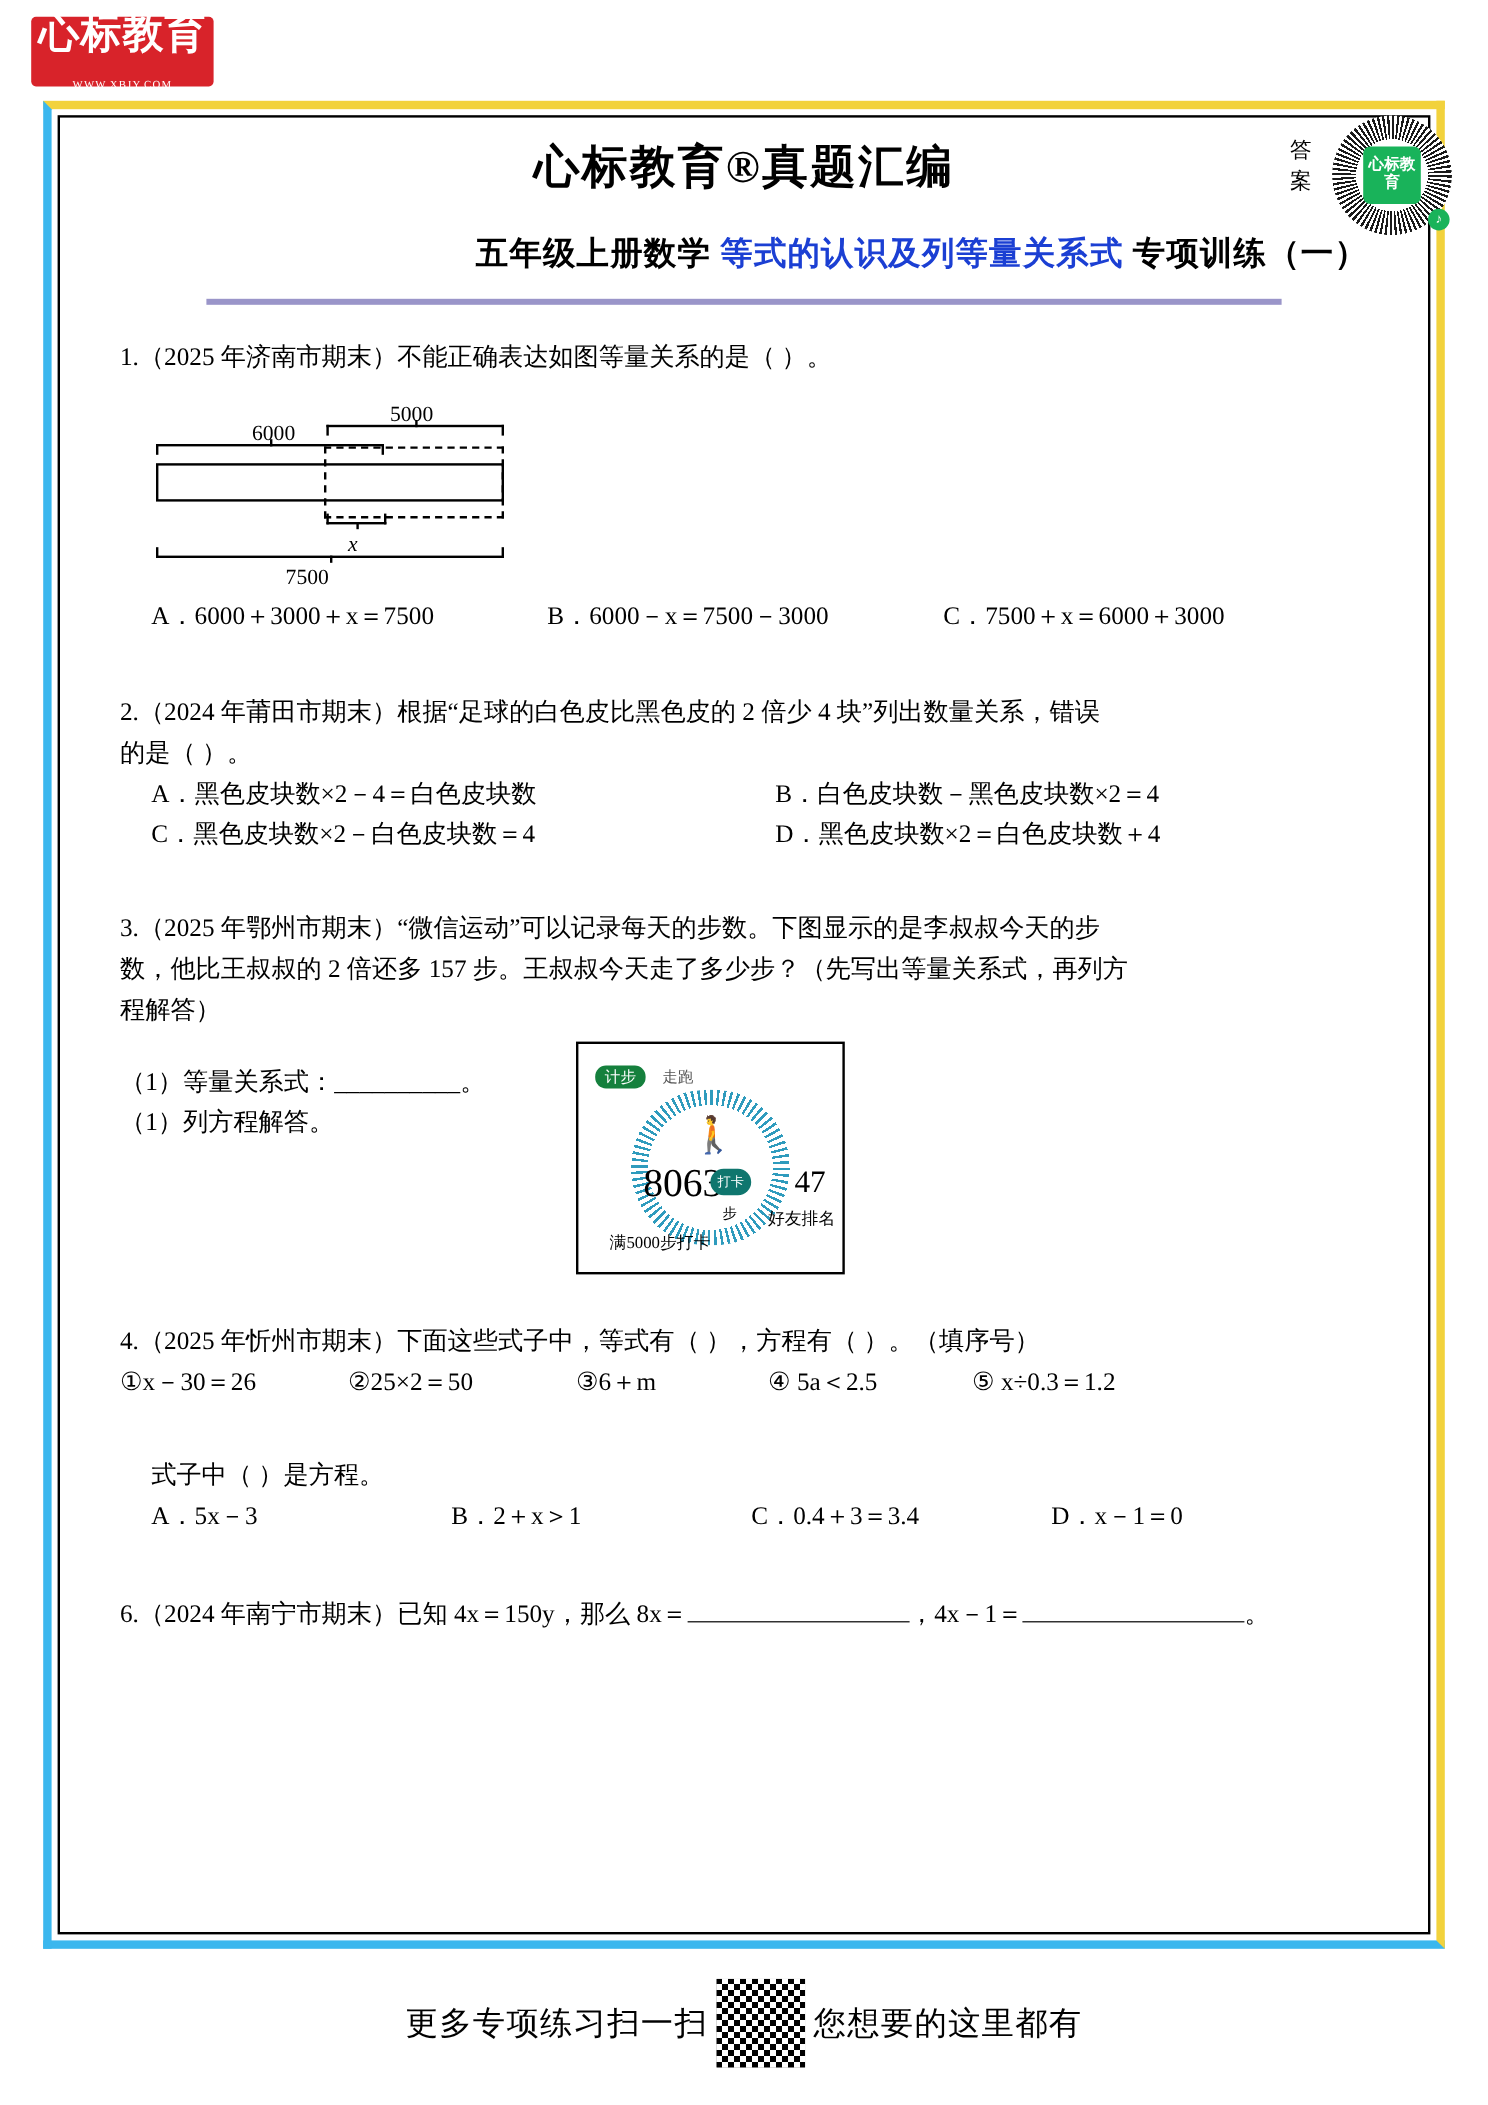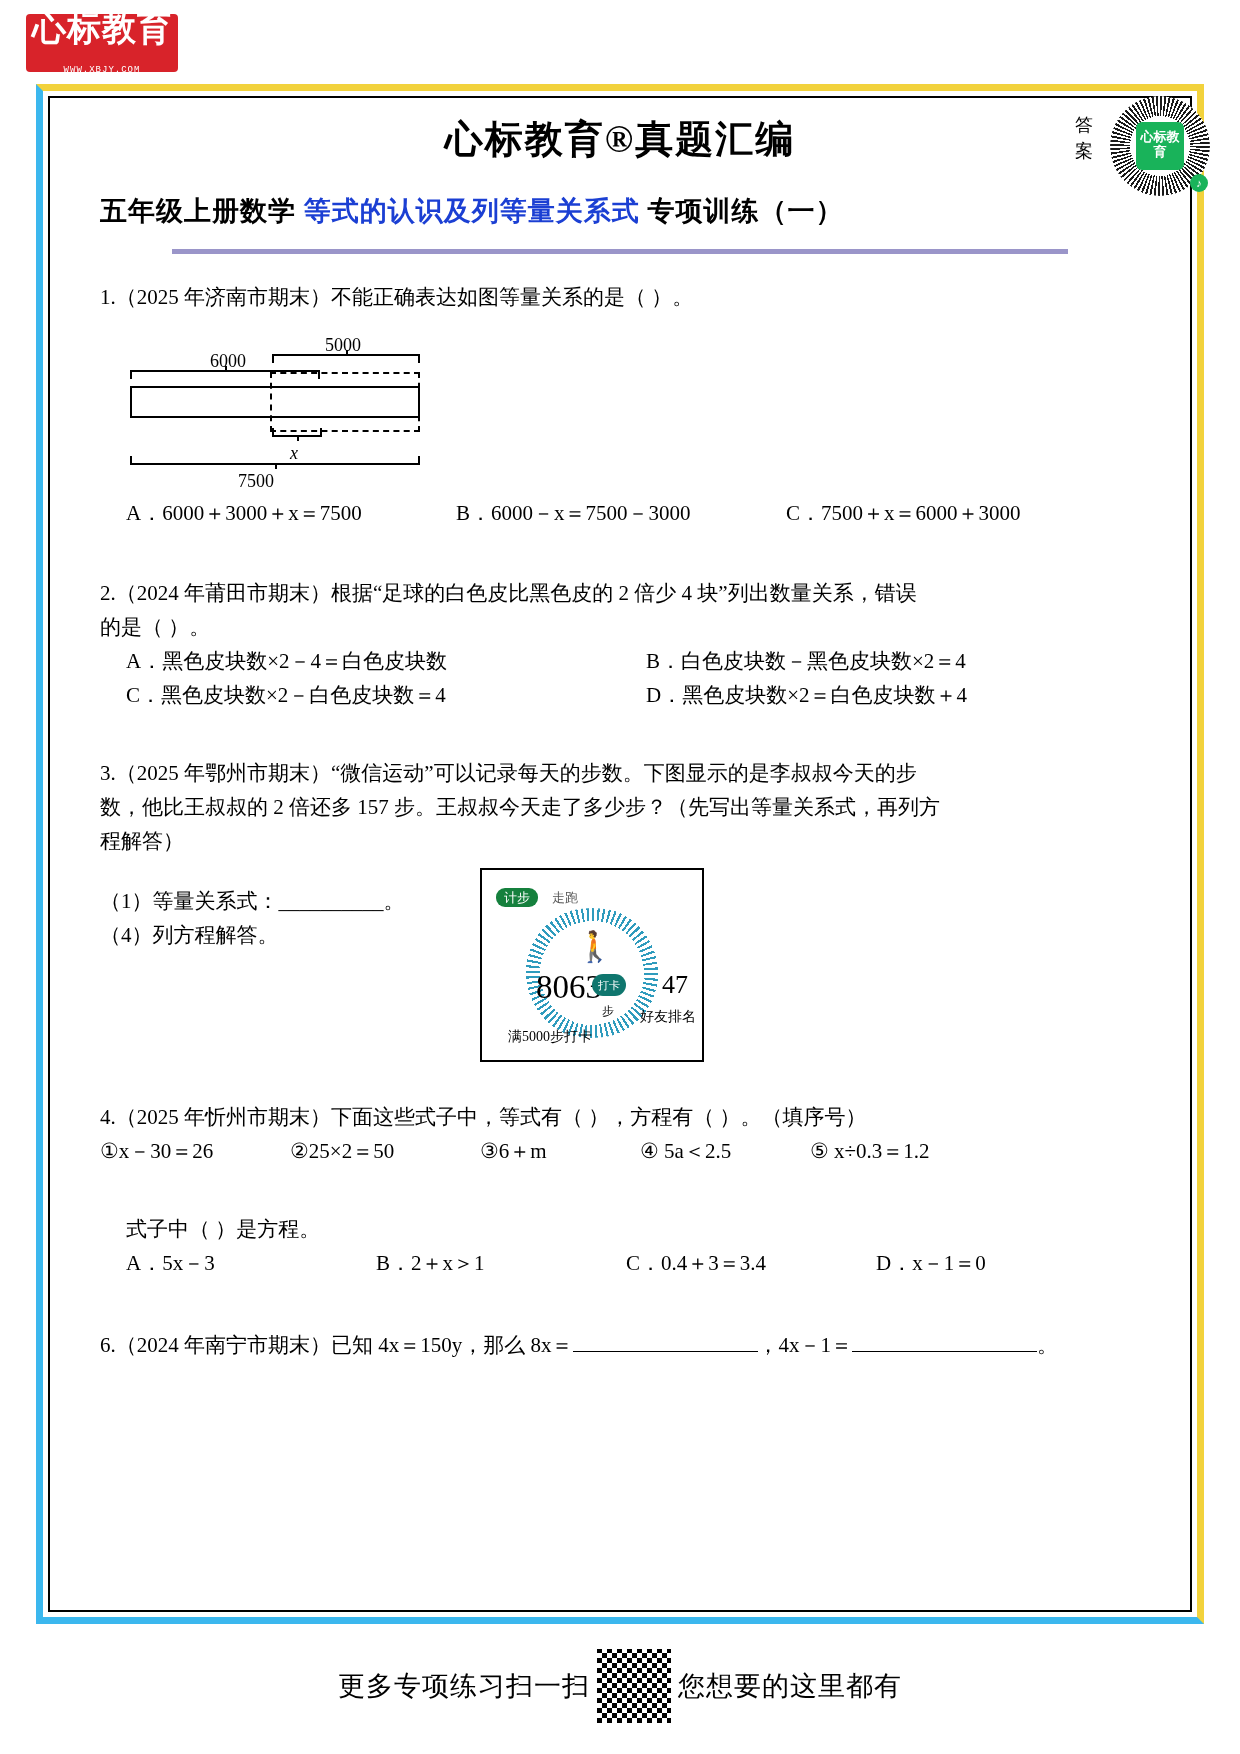--- a/index.html
+++ b/index.html
@@ -18,21 +18,21 @@
     position:absolute; left:26px; top:14px; width:152px; height:58px;
     background:#d8232a; border-radius:4px;
     display:flex; flex-direction:column; align-items:center; justify-content:center;
   }
   .logo-text {
     color:#ffffff; font-size:34px; font-weight:bold; letter-spacing:1px;
     font-family:"Liberation Sans", sans-serif; line-height:34px;
   }
   .logo-sub {
     color:#ffffff; font-size:9px; letter-spacing:1px;
-    font-family:Liberation Mono, monospace; margin-top:20px;
+    font-family:Liberation Serif, serif; margin-top:20px;
   }
   .header-slogan {
     position:absolute; left:510px; top:28px;
     font-size:23px; color:#000; letter-spacing:1px;
     font-family:"Liberation Serif", serif;
   }
   
   .page-frame {
     position:absolute; left:36px; top:84px; width:1168px; height:1540px;
     border-left:7px solid #3bb7ee;
@@ -48,21 +48,21 @@
   }
   .content {
     position:absolute; left:100px; top:100px; width:1040px;
   }
   
   .main-title {
     text-align:center; font-size:38px; font-weight:bold; letter-spacing:2px;
     margin-top:14px;
   }
   .sub-title {
-    text-align:left; font-size:27px; font-weight:bold; margin-top:28px;
+    text-align:right; font-size:27px; font-weight:bold; margin-top:28px;
     letter-spacing:1px;
   }
   .sub-title .accent { color:#1b3fd3; }
   .title-rule {
     width:896px; height:5px; background:#9a95c9; margin:20px auto 0 auto;
   }
   
   .answer-label {
     position:absolute; right:146px; top:112px;
     font-size:18px; line-height:26px; text-align:center; width:20px;
@@ -262,21 +262,21 @@
   </div>
 
   <div class="q" style="margin-top:44px;">
     <div>3.（2025 年鄂州市期末）“微信运动”可以记录每天的步数。下图显示的是李叔叔今天的步</div>
     <div>数，他比王叔叔的 2 倍还多 157 步。王叔叔今天走了多少步？（先写出等量关系式，再列方</div>
     <div>程解答）</div>
 
     <div style="position:relative; min-height:200px;">
       <div style="position:absolute; left:0; top:26px; width:420px;">
         <div>（1）等量关系式：__________。</div>
-        <div>（4）列方程解答。</div>
+        <div>（1）列方程解答。</div>
       </div>
 
       <div class="device" style="position:absolute; left:380px; top:0;">
         <div class="tabs">
           <span class="tab-a">计步</span>
           <span class="tab-b">走跑</span>
         </div>
         <div class="dial"></div>
         <div class="walker">🚶</div>
         <div class="steps-num">8063</div>

